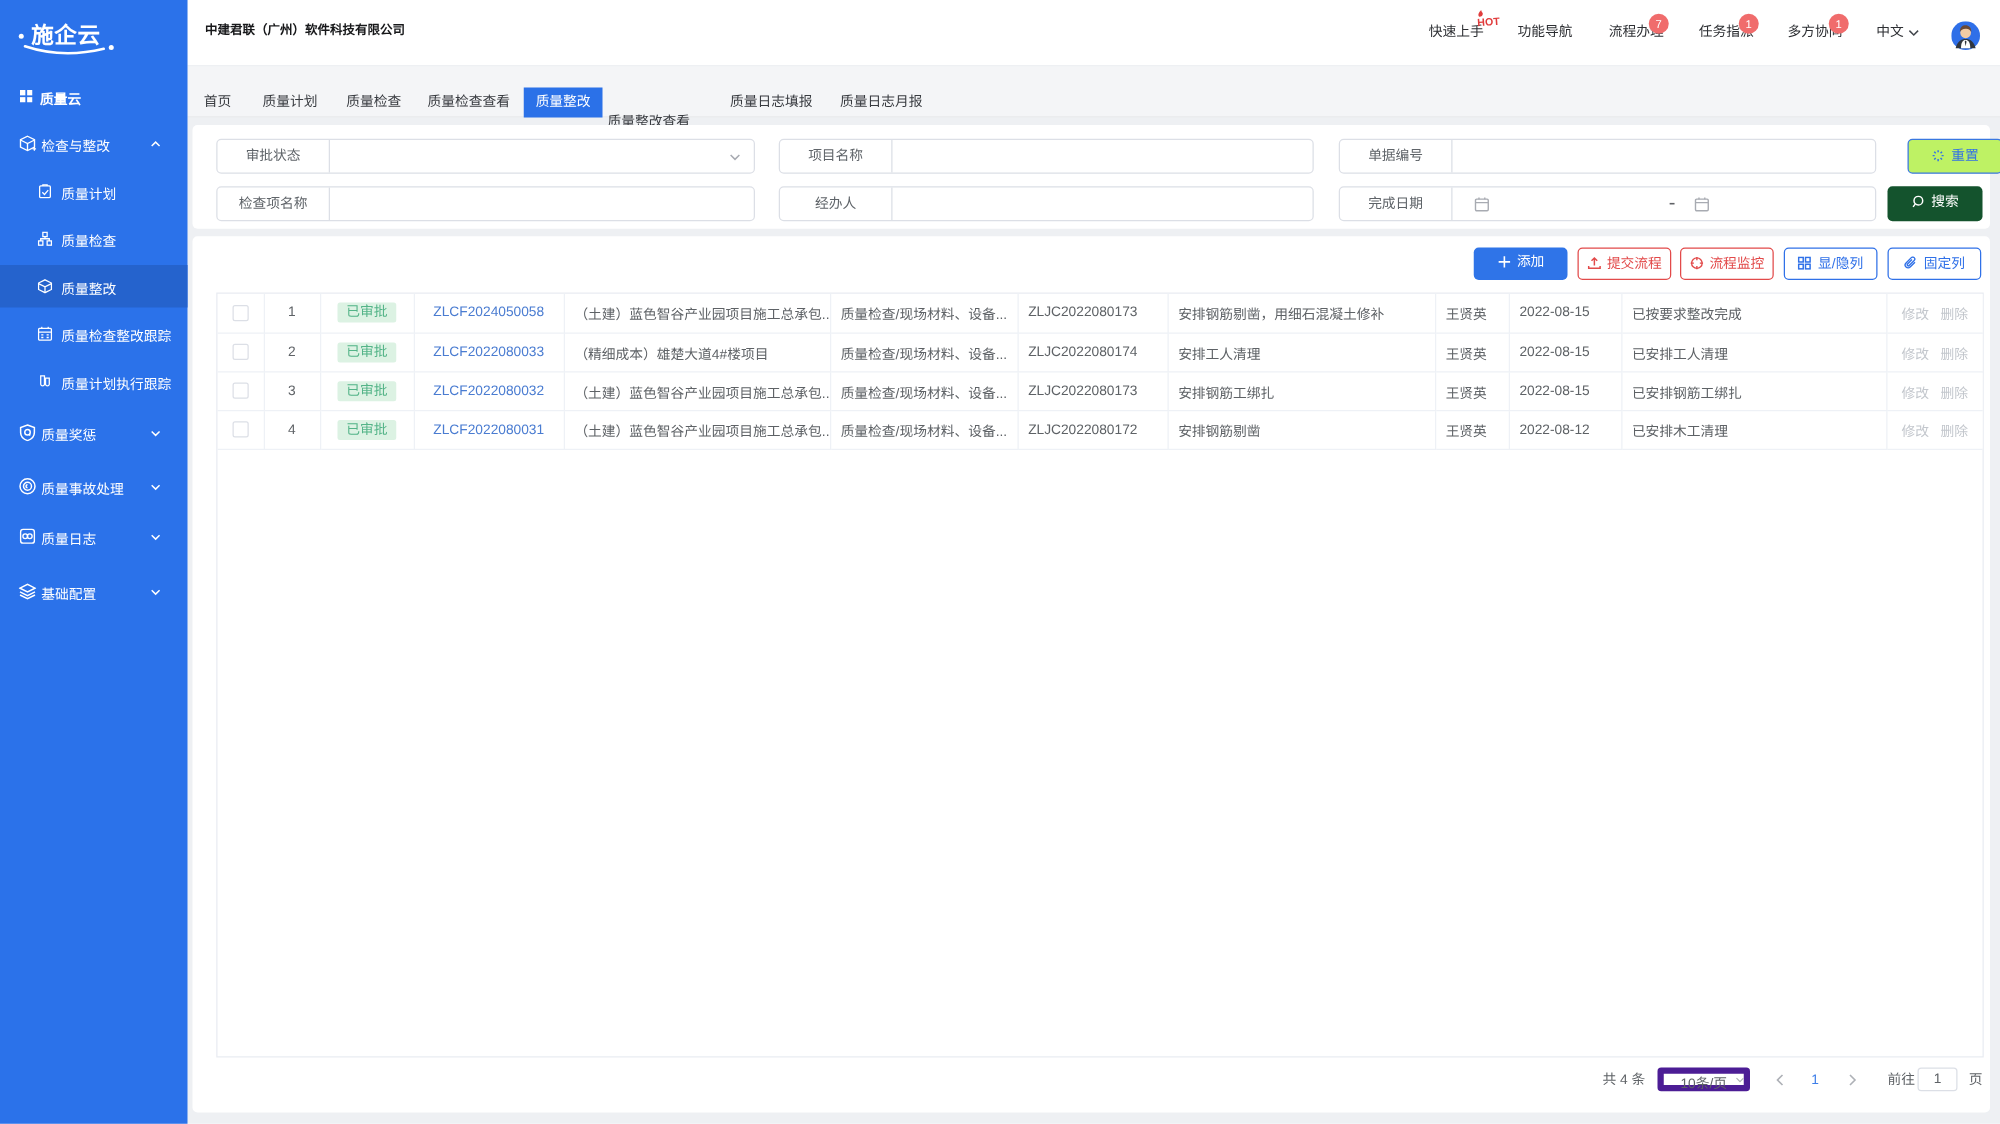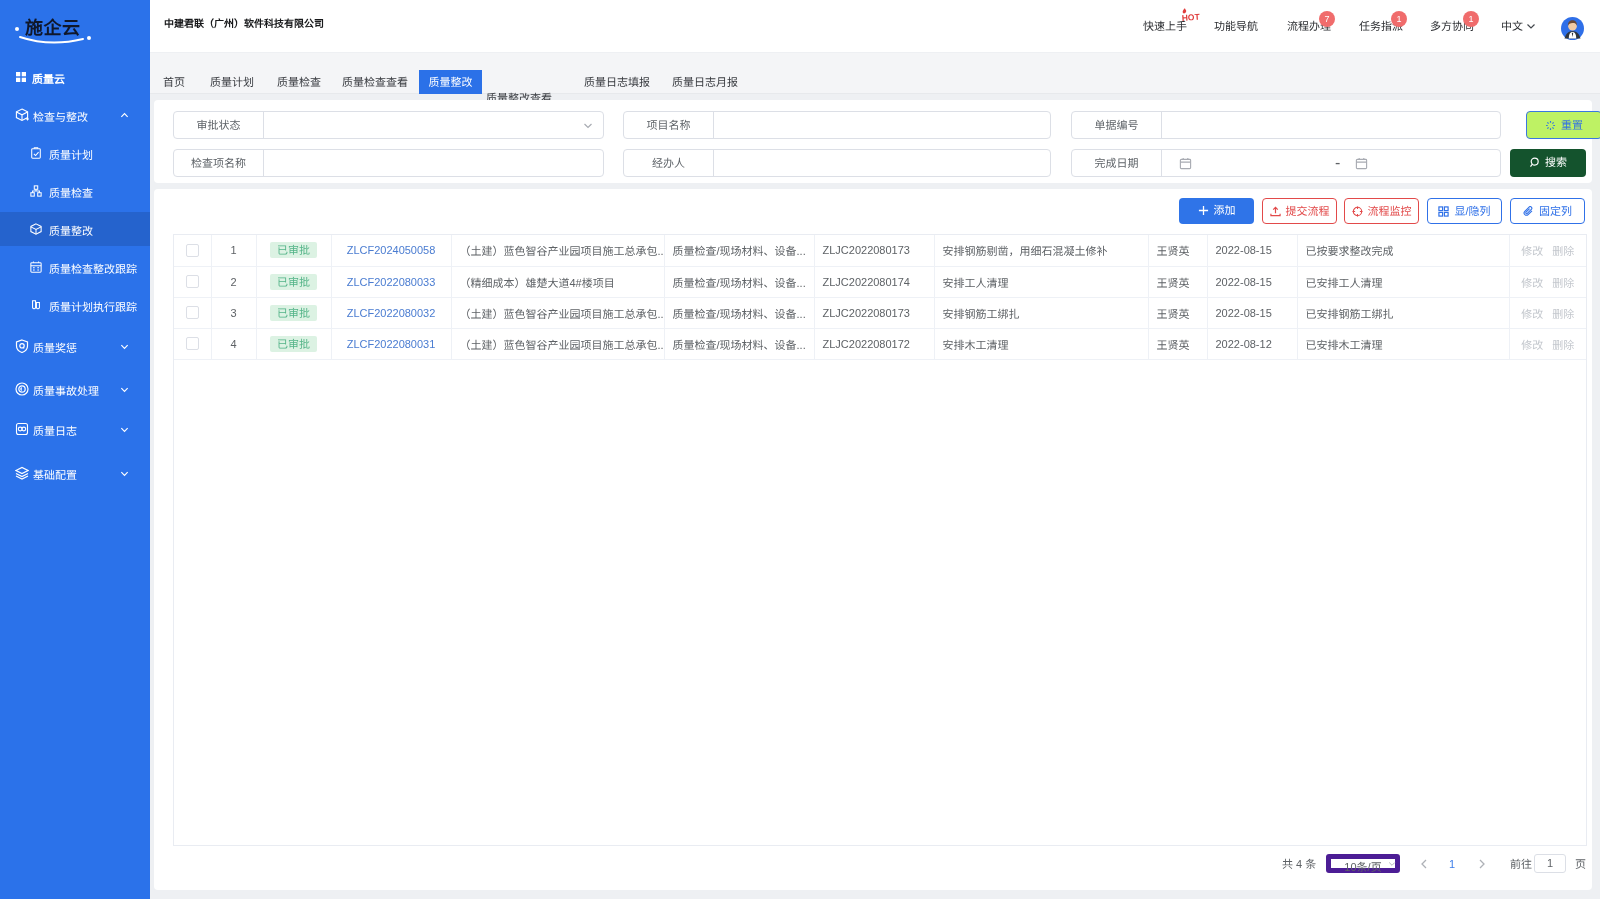--- a/index.html
+++ b/index.html
@@ -1,20 +1,20 @@
 <!DOCTYPE html>
 <html lang="zh-CN"><head>
 <meta charset="UTF-8">
 <style>
 * { margin:0; padding:0; box-sizing:border-box; }
 html,body { width:1600px; height:899px; overflow:hidden; }
 body { font-family:"Liberation Sans",sans-serif; background:#eef0f3; color:#303133; }
 .sidebar { position:absolute; left:0; top:0; width:150px; height:899px; background:#2b72ea; z-index:10; }
 .logo { position:absolute; left:0; top:0; width:150px; height:60px; }
-.logo .txt { position:absolute; left:25px; top:13px; font-size:18px; font-weight:bold; color:#0f172a; letter-spacing:0.5px; }
+.logo .txt { position:absolute; left:25px; top:13px; font-size:18px; font-weight:bold; color:#ffffff; letter-spacing:0.5px; }
 .menu { position:absolute; left:0; width:150px; height:32px; color:#fff; font-size:11px; }
 .menu .ic { position:absolute; left:15px; top:50%; margin-top:-7px; width:14px; height:14px; }
 .menu .ic2 { position:absolute; left:30px; top:50%; margin-top:-6px; width:12px; height:12px; }
 .menu .t { position:absolute; left:33px; top:50%; margin-top:-7px; white-space:nowrap; }
 .menu .t2 { position:absolute; left:49px; top:50%; margin-top:-7px; white-space:nowrap; }
 .menu .caret { position:absolute; right:21px; top:50%; margin-top:-4px; width:9px; height:9px; }
 .menu.active { background:#2563cd; height:34px !important; }
 .main { position:absolute; left:150px; top:0; width:1450px; height:899px; }
 .header { position:absolute; left:0; top:0; width:1450px; height:52px; background:#fff; }
 .company { position:absolute; left:14px; top:15px; font-size:10px; font-weight:bold; color:#17181a; }
@@ -317,21 +317,21 @@
               <td class="tc gray">修改&nbsp;&nbsp;&nbsp;删除</td>
             </tr>
         <tr>
               <td class="tc"><span class="cb"></span></td>
               <td class="tc">4</td>
               <td class="tc"><span class="tag">已审批</span></td>
               <td class="tc"><span class="link">ZLCF2022080031</span></td>
               <td>（土建）蓝色智谷产业园项目施工总承包...</td>
               <td>质量检查/现场材料、设备...</td>
               <td>ZLJC2022080172</td>
-              <td>安排木工清理</td>
+              <td>安排钢筋剔凿</td>
               <td>王贤英</td>
               <td>2022-08-12</td>
               <td>已安排木工清理</td>
               <td class="tc gray">修改&nbsp;&nbsp;&nbsp;删除</td>
             </tr>
       </tbody>
         </table>
     </div>
     <div class="pag">
       <span style="left:1128px;">共 4 条</span>

